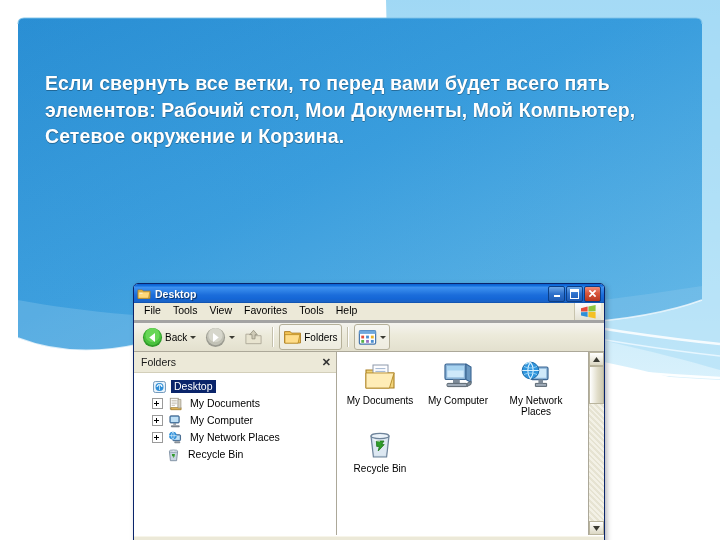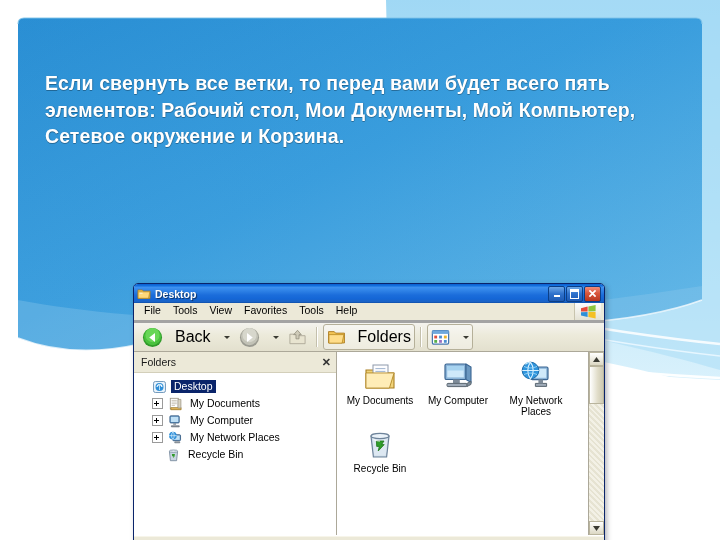--- a/index.html
+++ b/index.html
@@ -94,22 +94,22 @@
   
   #toolbar{
     height:28px;
     background:linear-gradient(to bottom,#f4f3ee 0%,#eceada 45%,#e3e0ce 100%);
     border-bottom:1px solid #aca899;
     display:flex;align-items:center;padding-left:4px;gap:1px;
   }
   .tb-sep{width:1px;height:20px;background:#c4c0ac;margin:0 4px;
           border-right:1px solid #fff;}
   .tbar-btn{
-    display:flex;align-items:center;gap:12px;height:24px;padding:0 3px;
-    border:1px solid transparent;border-radius:3px;font-size:16px;color:#000;
+    display:flex;align-items:center;gap:2px;height:24px;padding:0 3px;
+    border:1px solid transparent;border-radius:3px;font-size:10px;color:#000;
     white-space:nowrap;
   }
   .tbar-btn.framed{border-color:#b5b099;background:rgba(255,255,255,.35);}
   .tb-caret{width:0;height:0;border-left:3px solid transparent;
             border-right:3px solid transparent;border-top:3.5px solid #3b3b33;
             margin-left:1px;}
 
   
   #winbody{display:flex;height:183px;background:#fff;}
 

